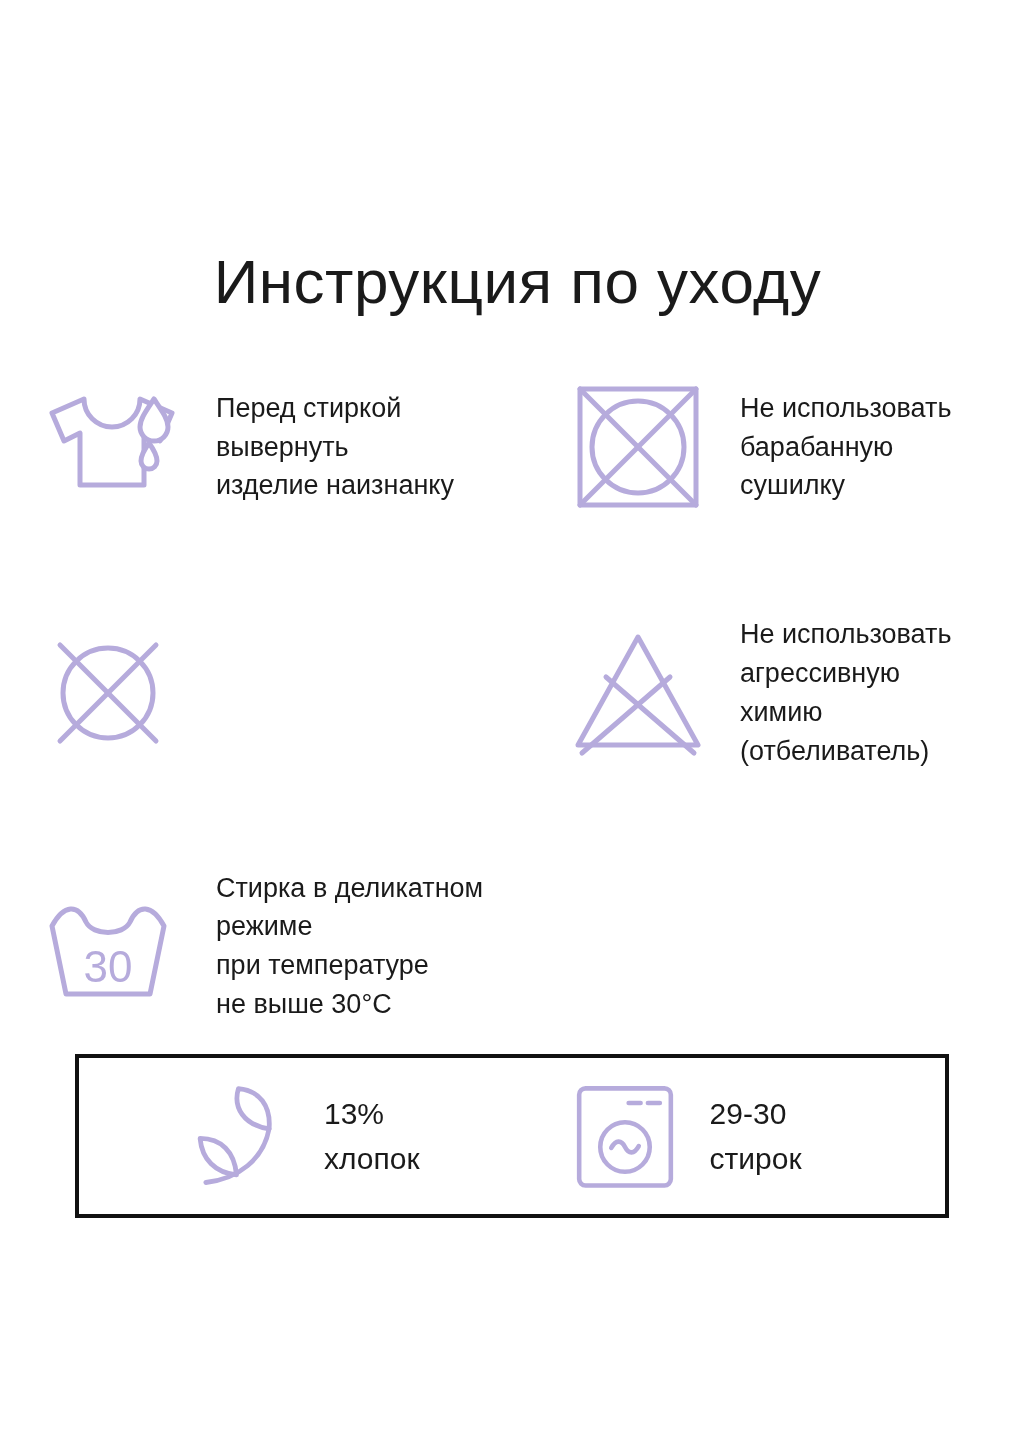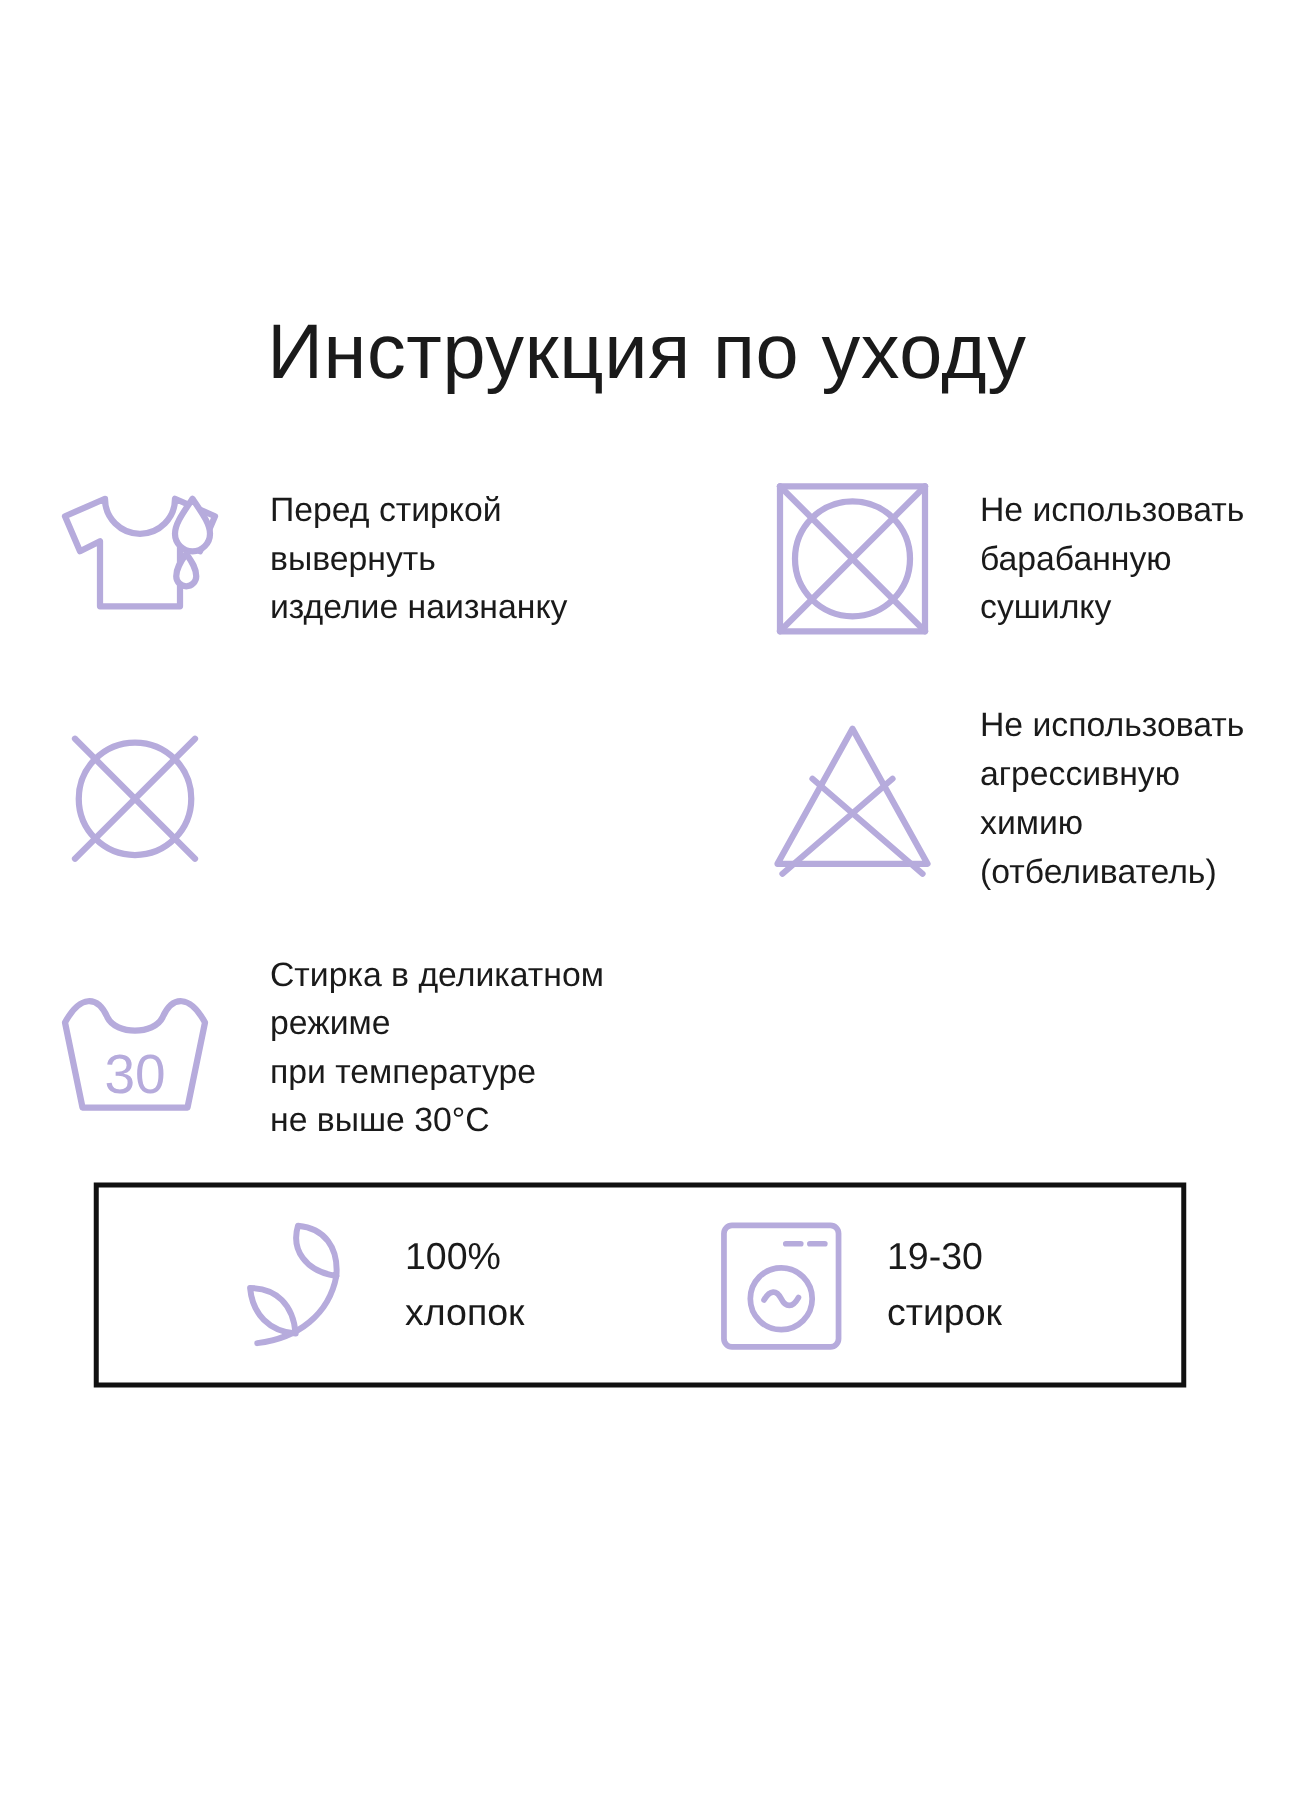--- a/index.html
+++ b/index.html
@@ -27,21 +27,20 @@
     letter-spacing:0.5px;
     color:var(--color-text);
   }
   .grid{
     margin-top:60px;
     padding:0 35px;
     display:grid;
     grid-template-columns:530px 1fr;
     row-gap:98px;
     column-gap:0;
-    gap:44px;
   }
   .care-item{
     display:flex;
     align-items:center;
   }
   .care-item .icon-wrap{
     width:145px;
     flex:0 0 145px;
     display:flex;
     justify-content:center;
@@ -175,33 +174,33 @@
   <div class="footer-box">
 
     <div class="footer-item footer-item-1">
       <div class="icon-wrap">
         <svg class="care-icon" width="115" height="115" viewBox="0 0 120 120">
           <path d="M28 108 C62 104 88 84 94 52"></path>
           <path d="M94 52 C96 28 84 12 62 10 C56 30 68 48 94 52 Z"></path>
           <path d="M60 100 C38 98 24 84 22 62 C44 62 58 76 60 100 Z"></path>
         </svg>
       </div>
-      <div class="footer-text">100%
+      <div class="footer-text">13%
 хлопок</div>
     </div>
 
     <div class="footer-item footer-item-2">
       <div class="icon-wrap">
         <svg class="care-icon" width="110" height="110" viewBox="0 0 120 120">
           <rect x="10" y="8" width="100" height="106" rx="7"></rect>
           <line x1="64" y1="24" x2="77" y2="24"></line>
           <line x1="85" y1="24" x2="98" y2="24"></line>
           <circle cx="60" cy="72" r="27"></circle>
           <path d="M45 73 C50 64 56 64 60 72 C64 80 70 80 75 71"></path>
         </svg>
       </div>
-      <div class="footer-text">19-30
+      <div class="footer-text">29-30
 стирок</div>
     </div>
 
   </div>
 
 </div>
 
 </body></html>

